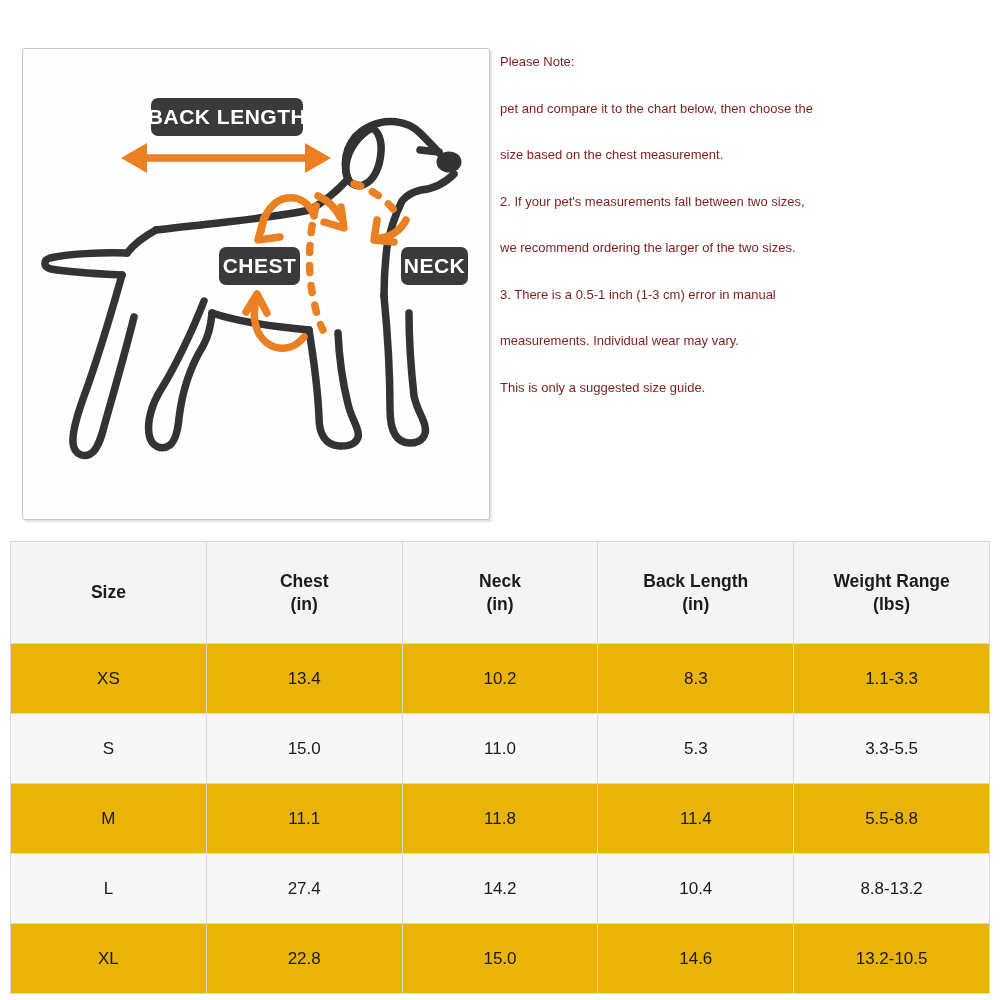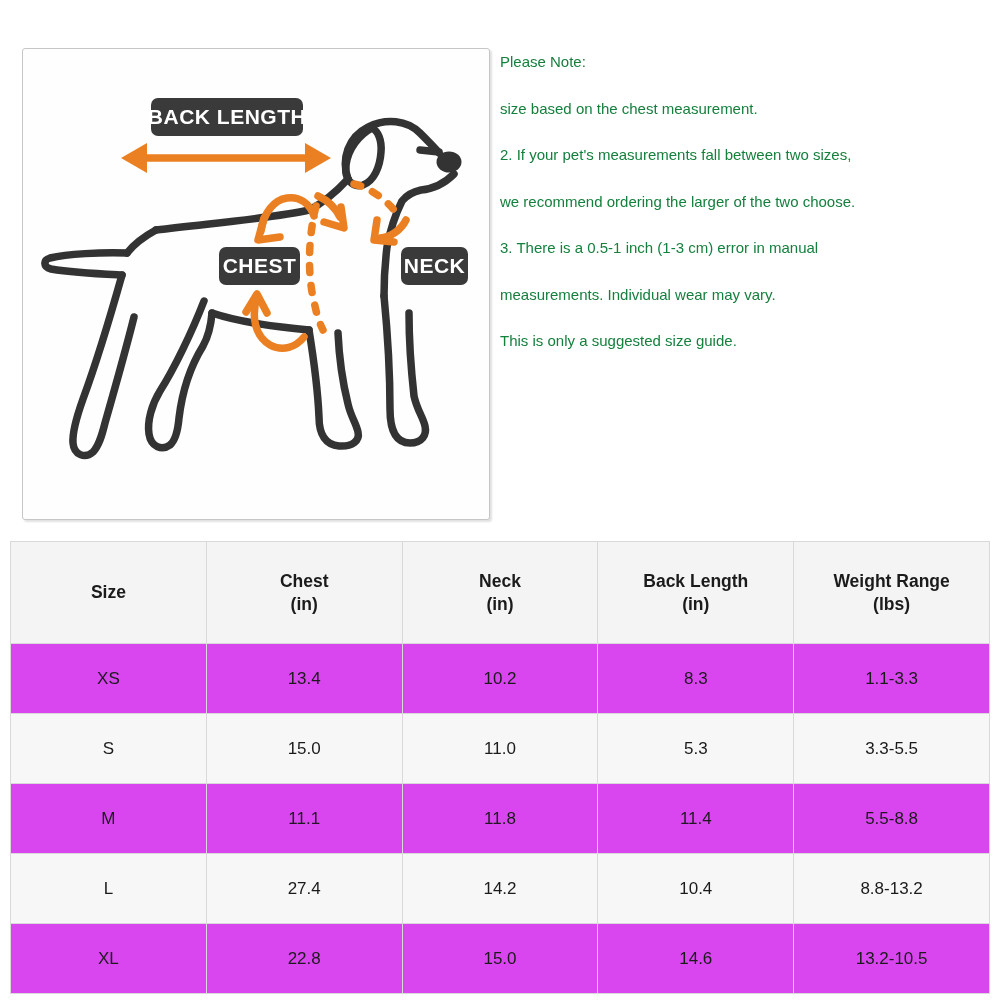--- a/index.html
+++ b/index.html
@@ -40,25 +40,25 @@
   .label-chest      { left: 196px; top: 198px; width: 81px;  height: 38px; }
   .label-neck       { left: 378px; top: 198px; width: 67px;  height: 38px; }
 
   
   .notes {
     position: absolute;
     left: 500px; top: 39px;
     width: 500px;
   }
   .note-line {
-    font-size: 15px;
+    font-size: 13px;
     line-height: 46.5px;
     height: 46.5px;
     white-space: nowrap;
-    color: #15803d;
+    color: #7f1d1d;
   }
 
   
   table.size-chart {
     position: absolute;
     left: 10px; top: 541px;
     width: 980px;
     border-collapse: collapse;
     table-layout: fixed;
   }
@@ -73,21 +73,21 @@
     height: 101px;
     background: #f4f4f4;
     font-weight: 700;
     font-size: 17.5px;
     line-height: 1.3;
   }
   table.size-chart tbody td {
     height: 69px;
     font-size: 17px;
     font-weight: 400;
-    background: #d946ef;
+    background: #eab308;
   }
   table.size-chart tbody tr.stripe td { background: #f7f7f7; }
 </style>
 </head>
 <body>
 
 <div class="diagram-box">
   <svg width="466" height="470" viewBox="0 0 466 470">
 
     <g fill="none" stroke="#333333" stroke-width="7.5" stroke-linecap="round" stroke-linejoin="round">
@@ -150,23 +150,24 @@
     </g>
   </svg>
 
   <div class="measure-label label-backlength">BACK LENGTH</div>
   <div class="measure-label label-chest">CHEST</div>
   <div class="measure-label label-neck">NECK</div>
 </div>
 
 <div class="notes">
   <div class="note-line">Please Note:</div>
+  <div class="note-line">pet and compare it to the chart below, then choose the</div>
   <div class="note-line">size based on the chest measurement.</div>
   <div class="note-line">2. If your pet's measurements fall between two sizes,</div>
-  <div class="note-line">we recommend ordering the larger of the two choose.</div>
+  <div class="note-line">we recommend ordering the larger of the two sizes.</div>
   <div class="note-line">3. There is a 0.5-1 inch (1-3 cm) error in manual</div>
   <div class="note-line">measurements. Individual wear may vary.</div>
   <div class="note-line">This is only a suggested size guide.</div>
 </div>
 
 <table class="size-chart">
   <colgroup>
       <col style="width:20%">
       <col style="width:20%">
       <col style="width:20%">

